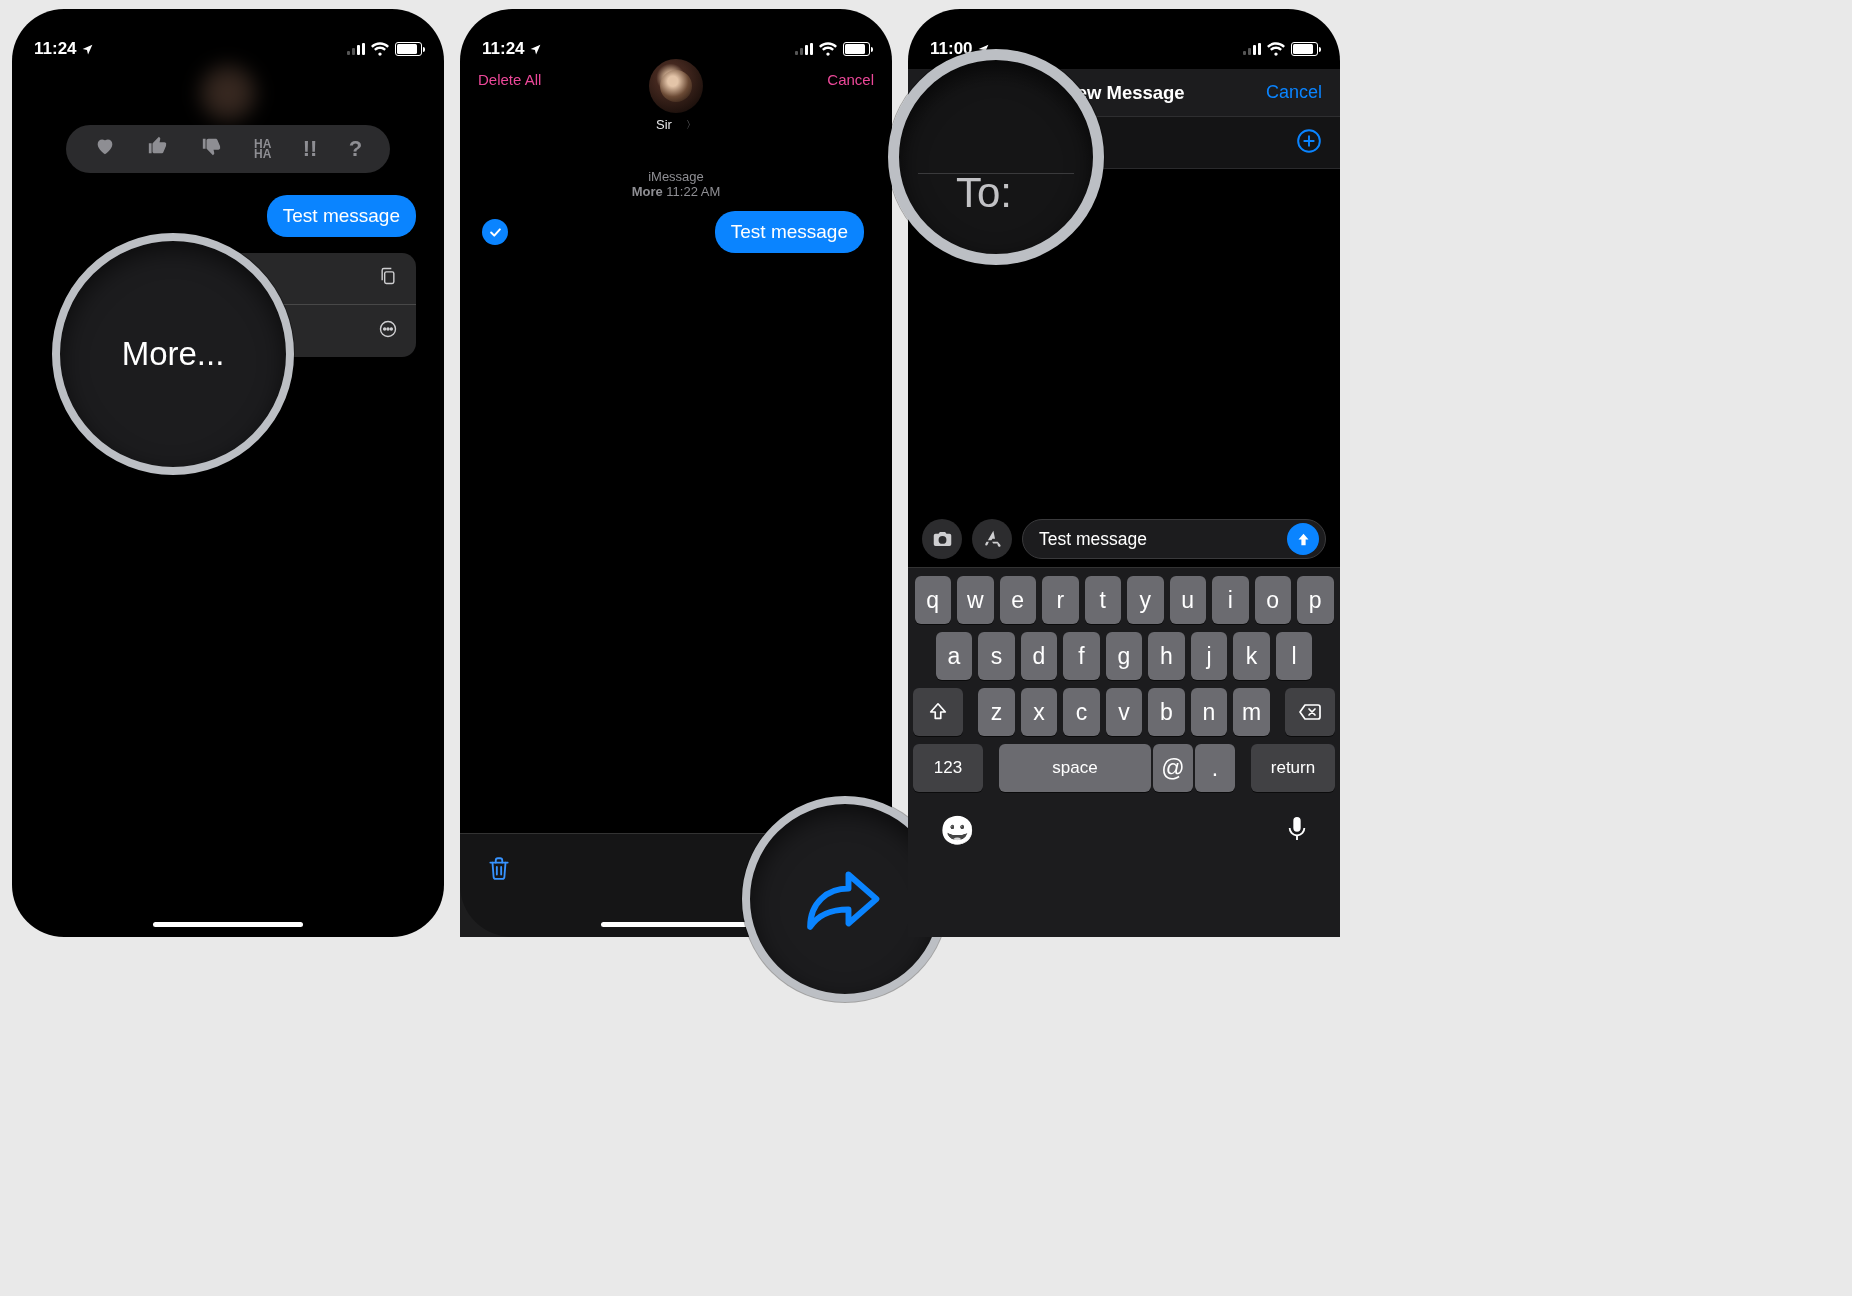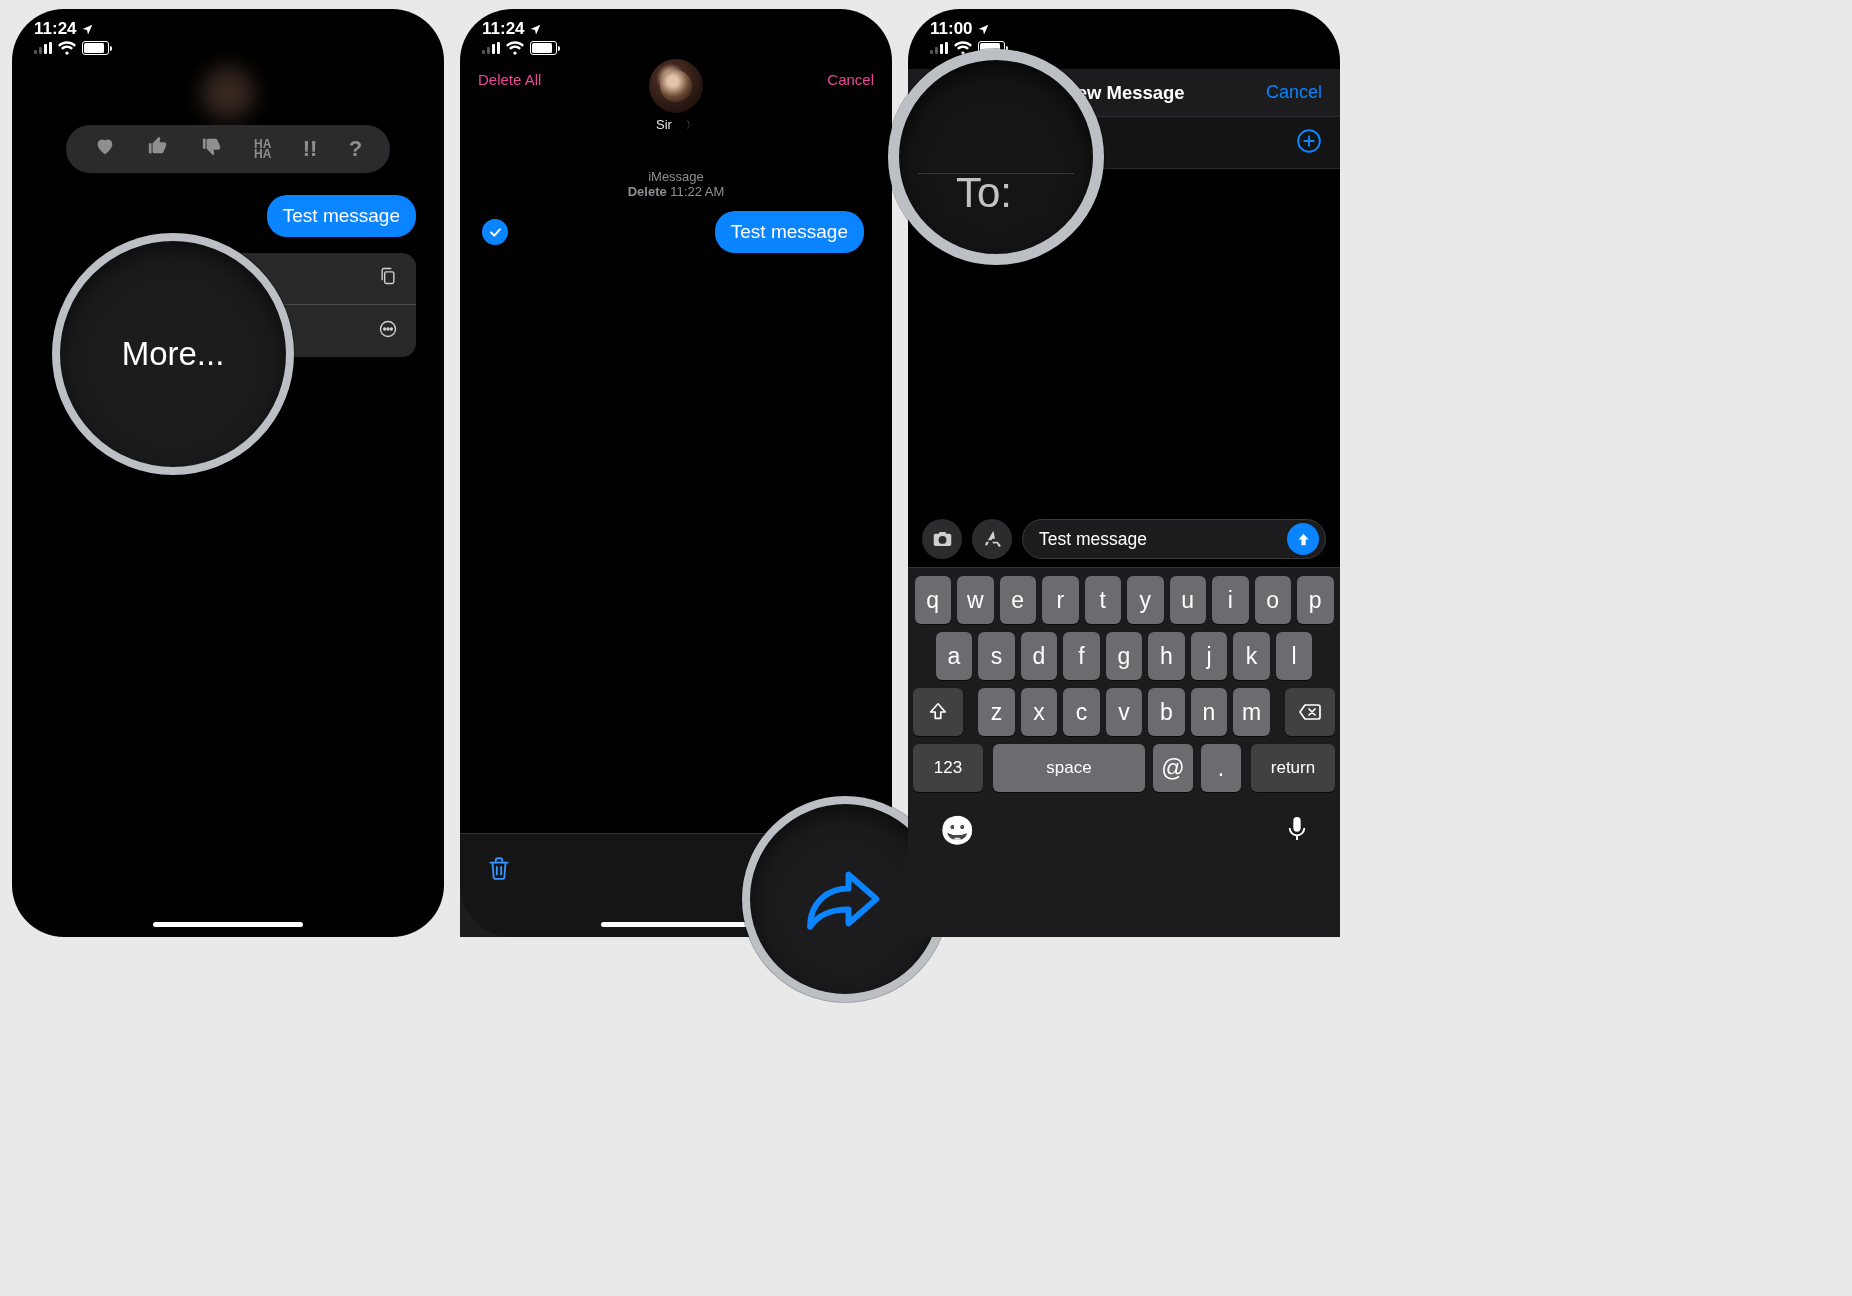--- a/index.html
+++ b/index.html
@@ -4,21 +4,21 @@
 <style>
   * { box-sizing: border-box; margin: 0; padding: 0; font-family: -apple-system, "Helvetica Neue", Helvetica, Arial, sans-serif; }
   body { background: #e9e9e9; width: 1852px; height: 1296px; overflow: hidden; }
   .canvas { position: relative; width: 1852px; height: 1296px; }
   .phone { position: absolute; width: 432px; height: 928px; background: #000; border-radius: 52px; top: 9px; overflow: visible; }
   #p1 { left: 12px; }
   #p2 { left: 460px; }
   #p3 { left: 908px; }
 
   
-  .statusbar { position: absolute; top: 0; left: 0; right: 0; height: 46px; display: flex; align-items: flex-start; justify-content: space-between; padding: 10px 22px 0 22px; color: #fff; flex-direction: column; }
+  .statusbar { position: absolute; top: 12px; left: 0; right: 0; height: 46px; display: flex; align-items: center; justify-content: space-between; padding: 10px 22px 0 22px; color: #fff; }
   .sb-left { font-size: 17px; font-weight: 600; display: flex; align-items: center; gap: 4px; }
   .sb-right { display: flex; align-items: center; gap: 6px; }
   .signal-bars { display: flex; align-items: flex-end; gap: 2px; height: 12px; }
   .signal-bars span { width: 3px; background: #fff; border-radius: 1px; }
   .signal-bars span:nth-child(1) { height: 4px; background: #555; }
   .signal-bars span:nth-child(2) { height: 7px; background: #555; }
   .signal-bars span:nth-child(3) { height: 10px; }
   .signal-bars span:nth-child(4) { height: 12px; }
   .wifi { width: 18px; height: 14px; }
   .battery { width: 27px; height: 14px; border: 1.5px solid #fff; border-radius: 3px; position: relative; }
@@ -96,21 +96,21 @@
   .key.wide { width: 50px; background: #414144; }
   .key.space { flex: 0 0 152px; font-size: 17px; }
   .key.ret { width: 84px; font-size: 17px; background: #414144; }
   .key.num { width: 70px; font-size: 17px; background: #414144; }
   .key.at { width: 40px; }
   .key.dot { width: 40px; }
   .krow.r2 { padding-left: 24px; padding-right: 24px; }
   .krow.r3 { padding-left: 5px; padding-right: 5px; justify-content: space-between; }
   .krow.r3 .mid { display:flex; gap:6px; }
   .krow.r4 { padding: 8px 5px 0 5px; justify-content: space-between; }
-  .krow.r4 .mid { display:flex; gap:8px; flex:1; justify-content:center;}
+  .krow.r4 .mid { display:flex; gap:2px; flex:1; justify-content:center;}
   .kb-bottom { display:flex; align-items:center; justify-content:space-between; padding: 22px 32px 14px 32px; color:#fff; }
   .emoji { font-size: 28px; filter: grayscale(1) brightness(1.5);}
   .mic { color:#fff; }
 
 </style>
 </head>
 <body>
 
 <div class="canvas">
 
@@ -221,21 +221,21 @@
       <div class="avatar"></div>
       <div class="contact-name">
         <span>Sir</span>
         <span class="chev">〉</span>
       </div>
     </div>
 
     <div class="thread-meta">
       <div class="m1">iMessage</div>
       <div class="m2">
-        <b style="color:#8e8e93;">Delete</b>
+        <b style="color:#8e8e93;">More</b>
         <span class="t">11:22 AM</span>
       </div>
     </div>
 
     <div class="check-circle">
       <svg width="15" height="15" viewBox="0 0 24 24" fill="none" stroke="#fff" stroke-width="3.2" stroke-linecap="round" stroke-linejoin="round">
           <polyline points="5 12 10 17 19 7"></polyline>
         </svg>
     </div>
     <div class="msg-bubble">

